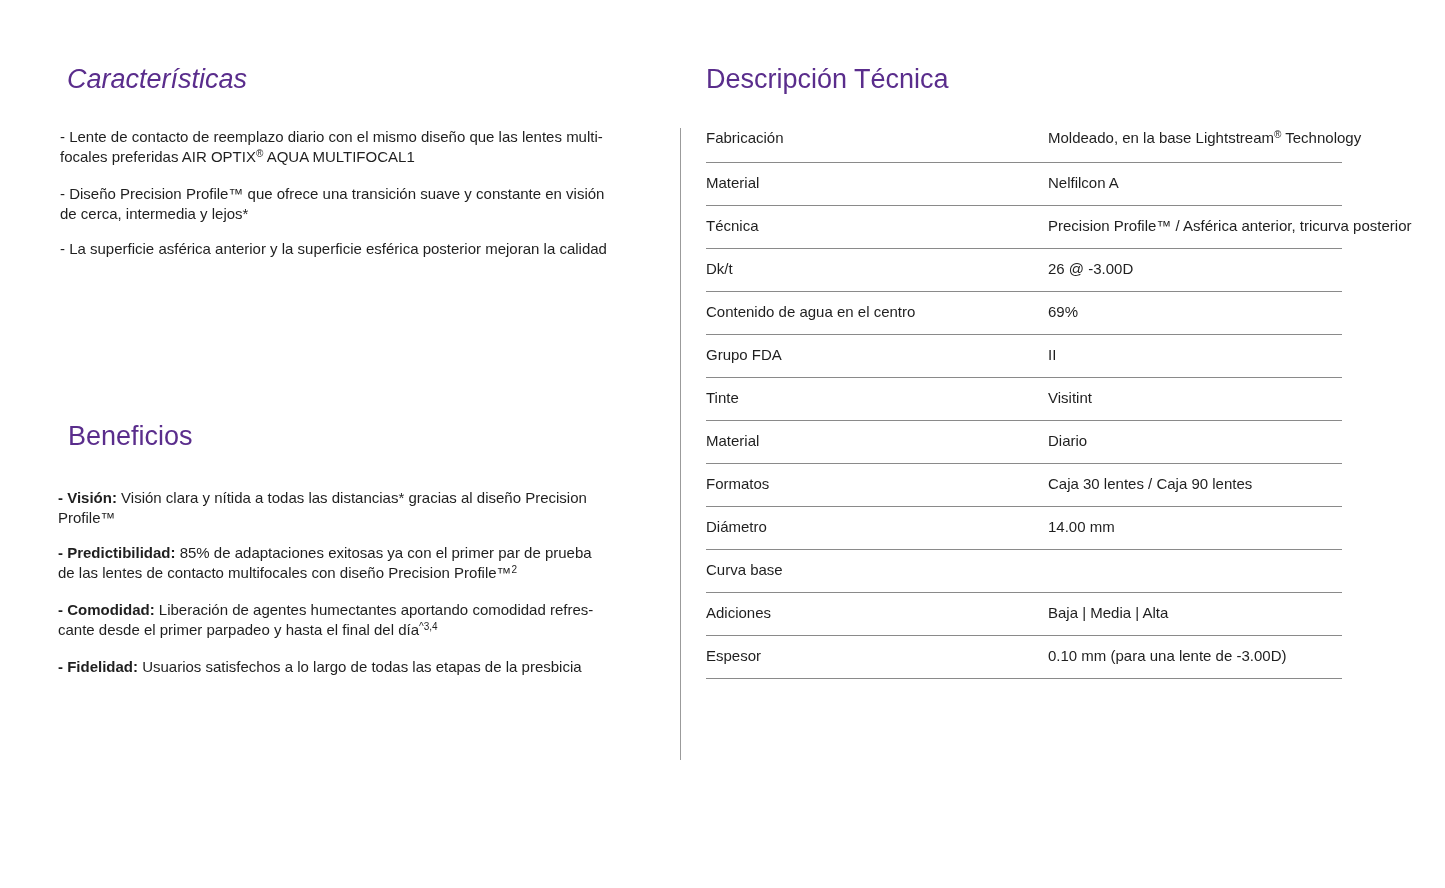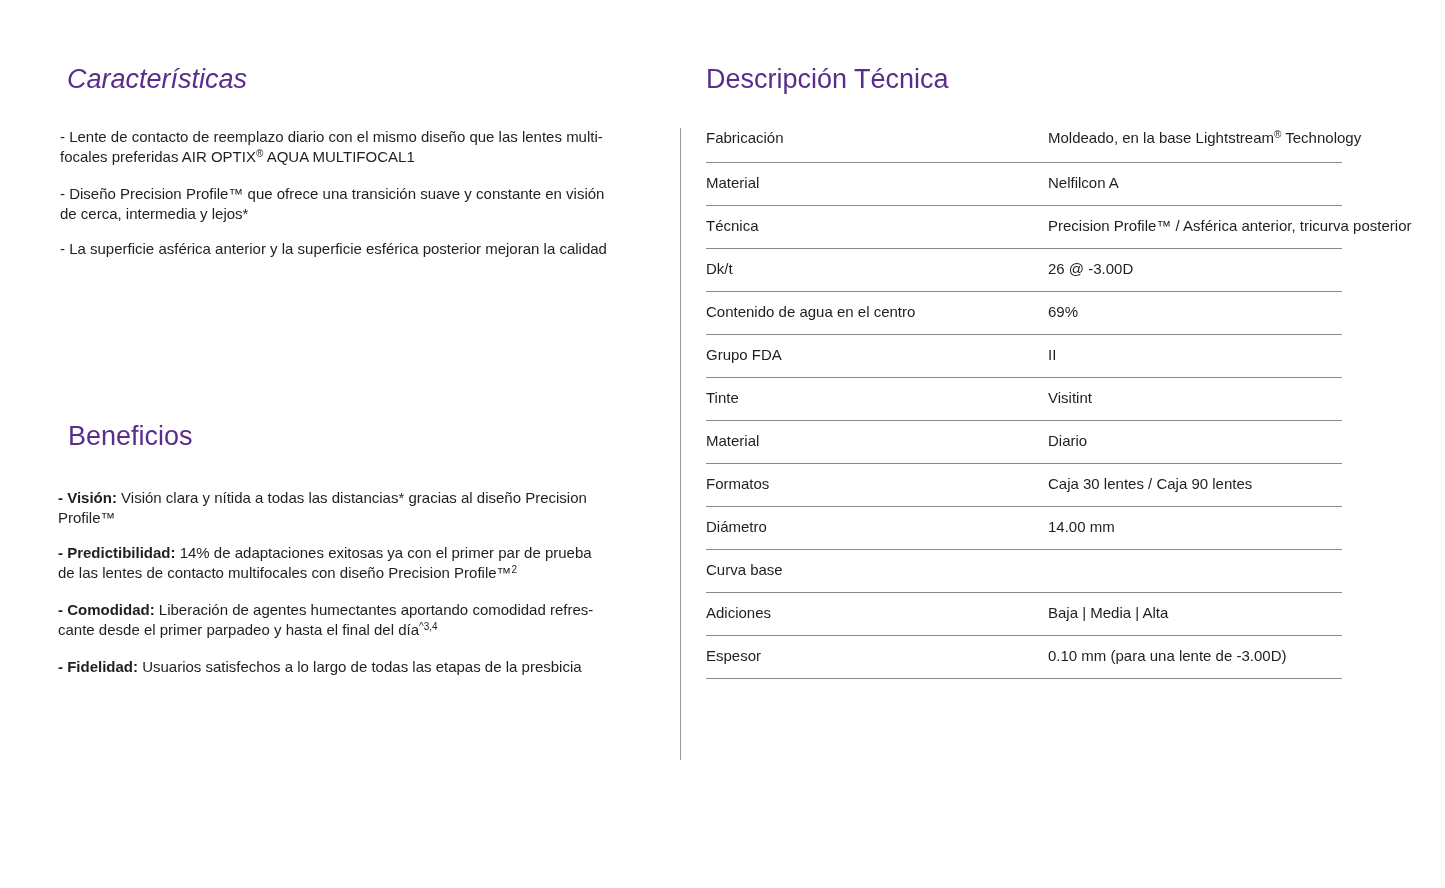--- a/index.html
+++ b/index.html
@@ -64,21 +64,21 @@
 de cerca, intermedia y lejos*</span></p>
         <p class="para"><span>- La superficie asférica anterior y la superficie esférica posterior mejoran la calidad</span></p>
       </div>
   </section>
 
   <section class="sec" id="sec-beneficios">
     <h1 class="section-title">Beneficios</h1>
     <div>
         <p class="para"><span class="bold">- Visión:</span><span> Visión clara y nítida a todas las distancias* gracias al diseño Precision
 Profile™</span></p>
-        <p class="para"><span class="bold">- Predictibilidad:</span><span> 14% de adaptaciones exitosas ya con el primer par de prueba
+        <p class="para"><span class="bold">- Predictibilidad:</span><span> 85% de adaptaciones exitosas ya con el primer par de prueba
 de las lentes de contacto multifocales con diseño Precision Profile™</span><span class="sup">2</span></p>
         <p class="para"><span class="bold">- Comodidad:</span><span> Liberación de agentes humectantes aportando comodidad refres-
 cante desde el primer parpadeo y hasta el final del día</span><span class="sup">^3,4</span></p>
         <p class="para"><span class="bold">- Fidelidad:</span><span> Usuarios satisfechos a lo largo de todas las etapas de la presbicia</span></p>
       </div>
   </section>
 
   <div class="divider"></div>
 
   <section id="right-col">

